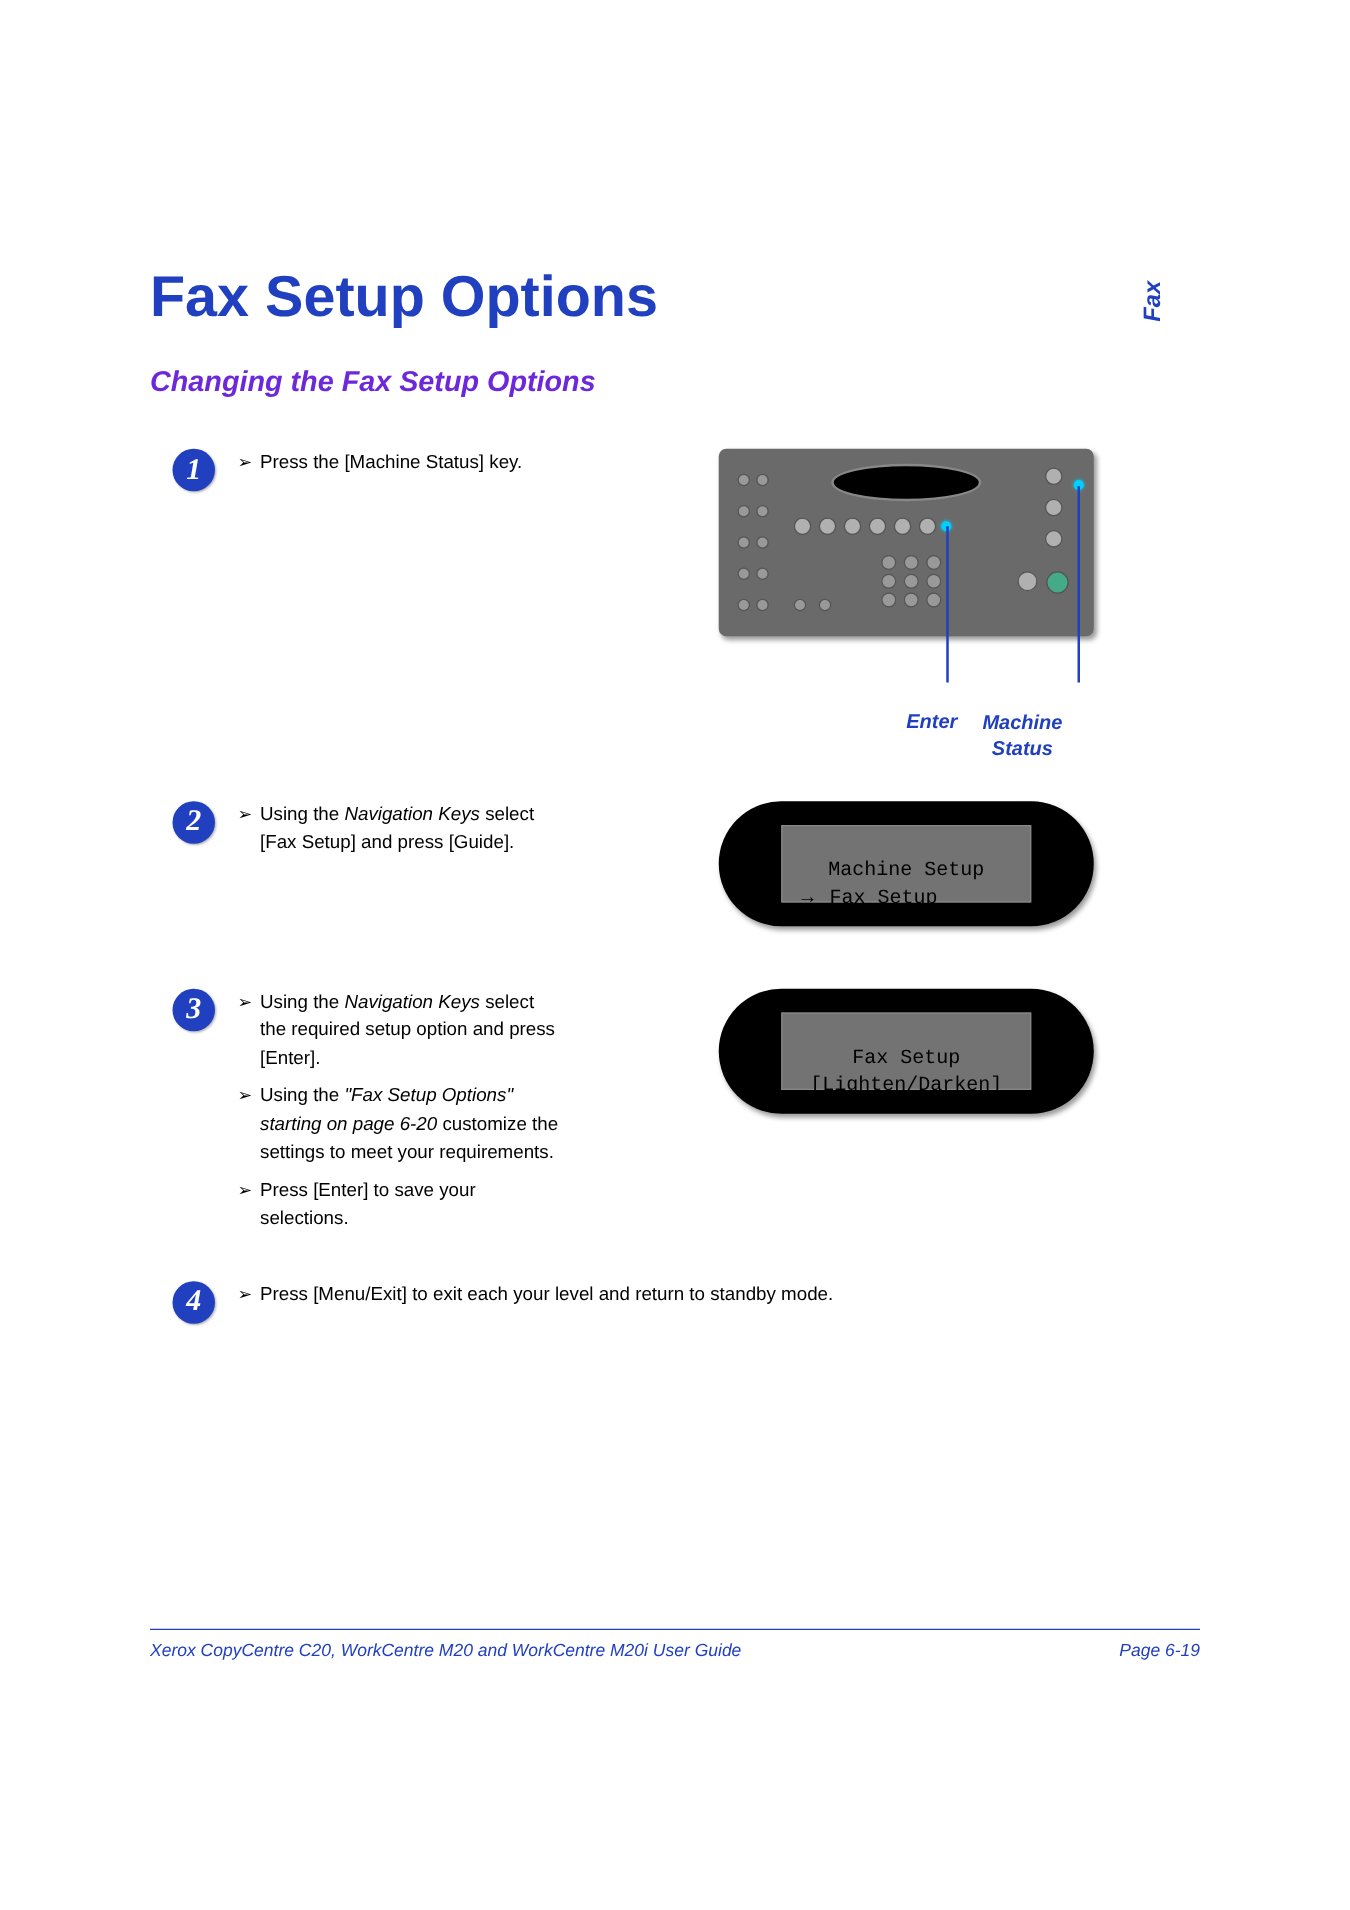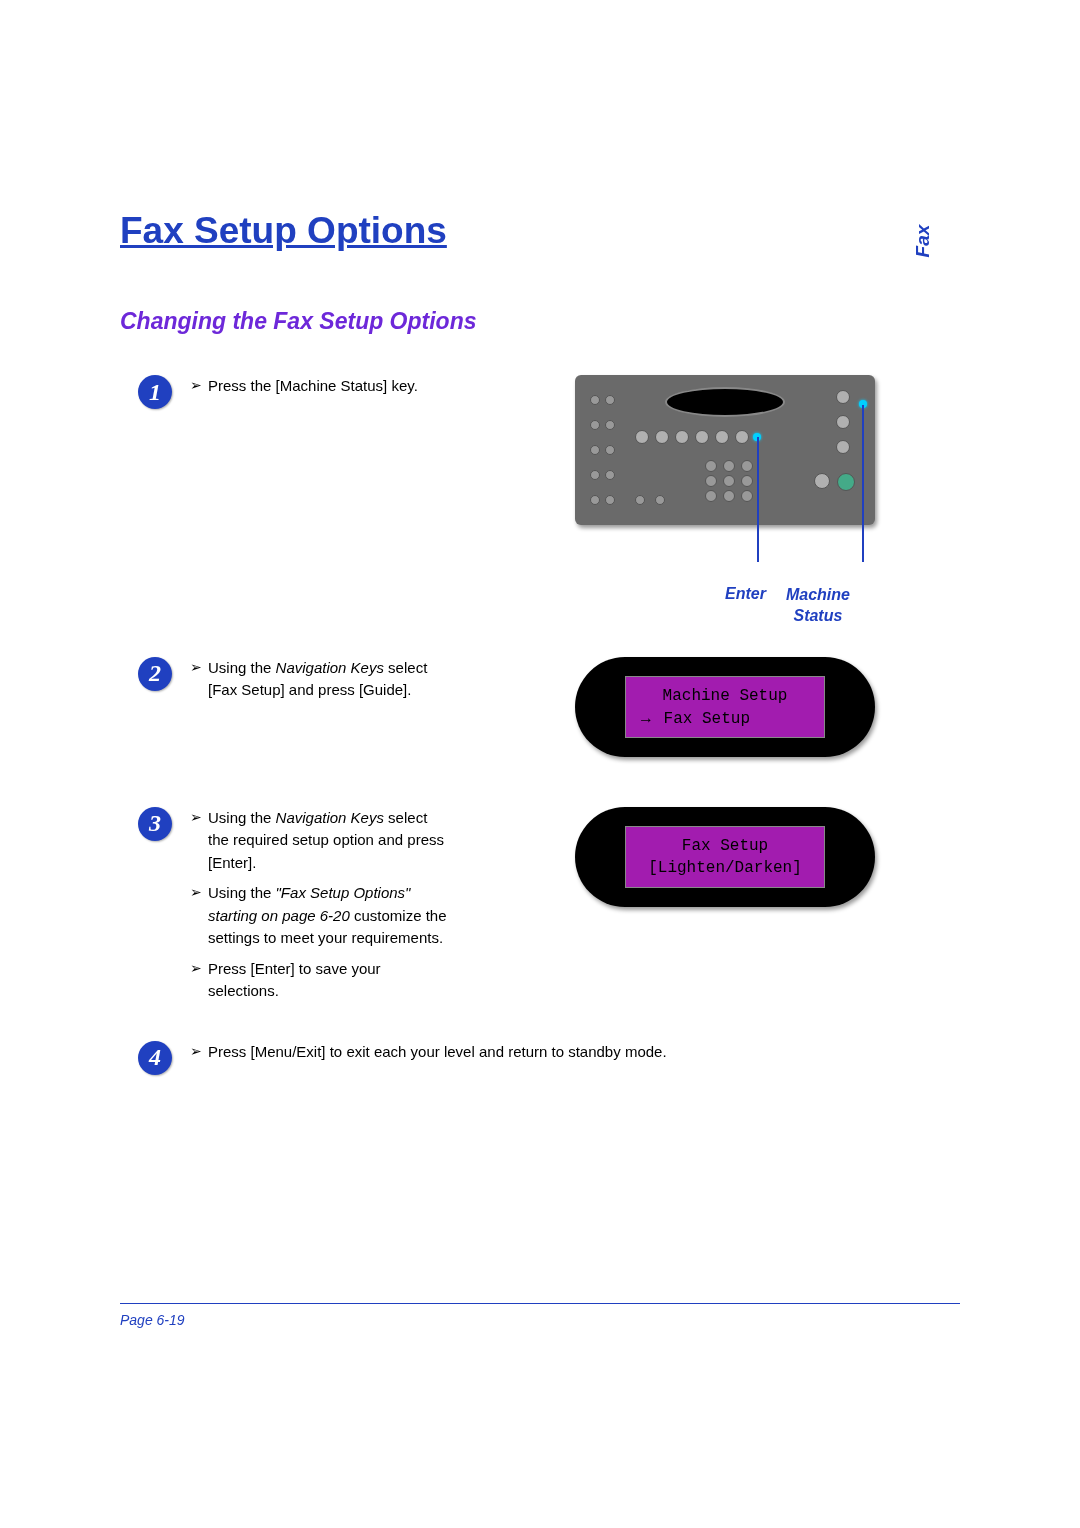--- a/index.html
+++ b/index.html
@@ -24,24 +24,23 @@
       top: 230px;
       color: #2040c0;
       font-style: italic;
       font-weight: bold;
       font-size: 19px;
       transform: rotate(-90deg);
       transform-origin: center;
     }
     .main-title {
       color: #2040c0;
-      font-size: 37px;
-      font-weight: bold;
-      margin-bottom: 56px;
-      text-decoration: underline;
+      font-size: 46px;
+      font-weight: bold;
+      margin-bottom: 28px;
     }
     .subtitle {
       color: #6d28d9;
       font-size: 23px;
       font-weight: bold;
       font-style: italic;
       margin-bottom: 40px;
     }
     .step-row {
       display: flex;
@@ -166,22 +165,22 @@
       background: #000;
       border-radius: 50px/50px;
       display: flex;
       align-items: center;
       justify-content: center;
       box-shadow: 2px 3px 4px rgba(0,0,0,0.4);
     }
     .lcd-inner {
       width: 200px;
       height: 62px;
-      background: #a21caf;
-      padding: 8px 12px;
+      background: #737373;
+      padding: 24px 12px;
       font-family: 'Courier New', monospace;
       font-size: 16px;
       line-height: 1.4;
       border: 1px solid #888;
     }
     .lcd-arrow {
       font-family: Arial, sans-serif;
     }
     .italic {
       font-style: italic;
@@ -338,14 +337,15 @@
       <div class="bullet-line">
         <span class="bullet-arrow">➢</span>
         <span class="bullet-content">Press [Menu/Exit] to exit each your level and return to standby mode.</span>
       </div>
     </div>
   </div>
 
 </div>
 
 <div class="footer">
+  <span>Xerox CopyCentre C20, WorkCentre M20 and WorkCentre M20i User Guide</span>
   <span>Page 6-19</span>
 </div>
 
 </body></html>

